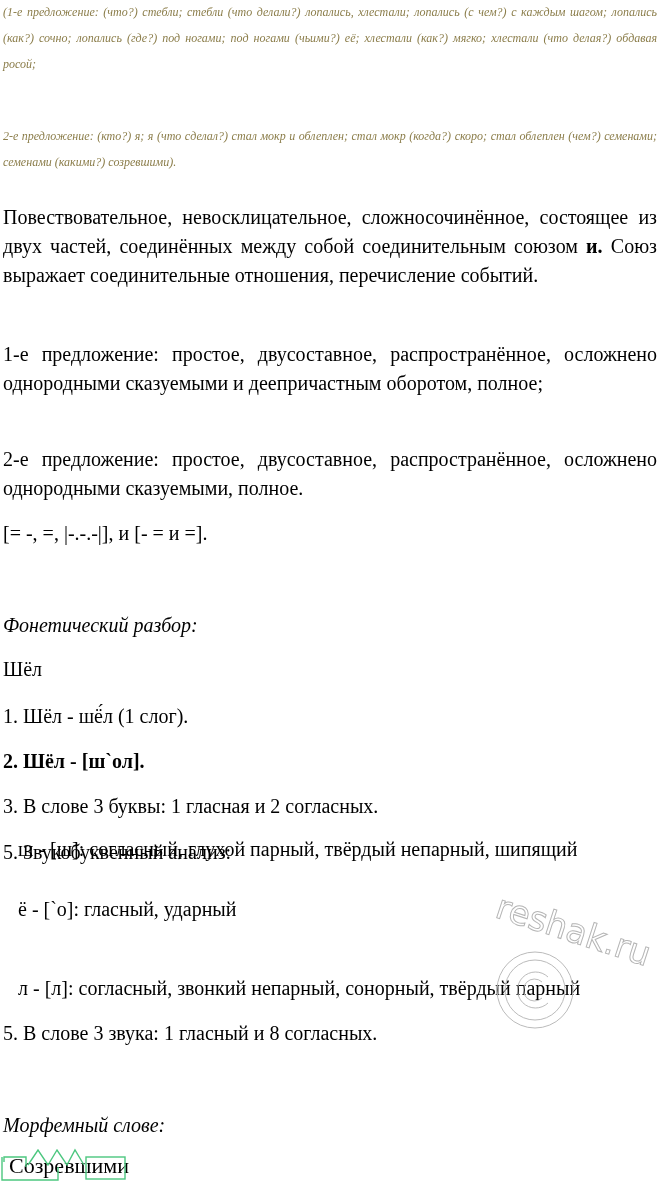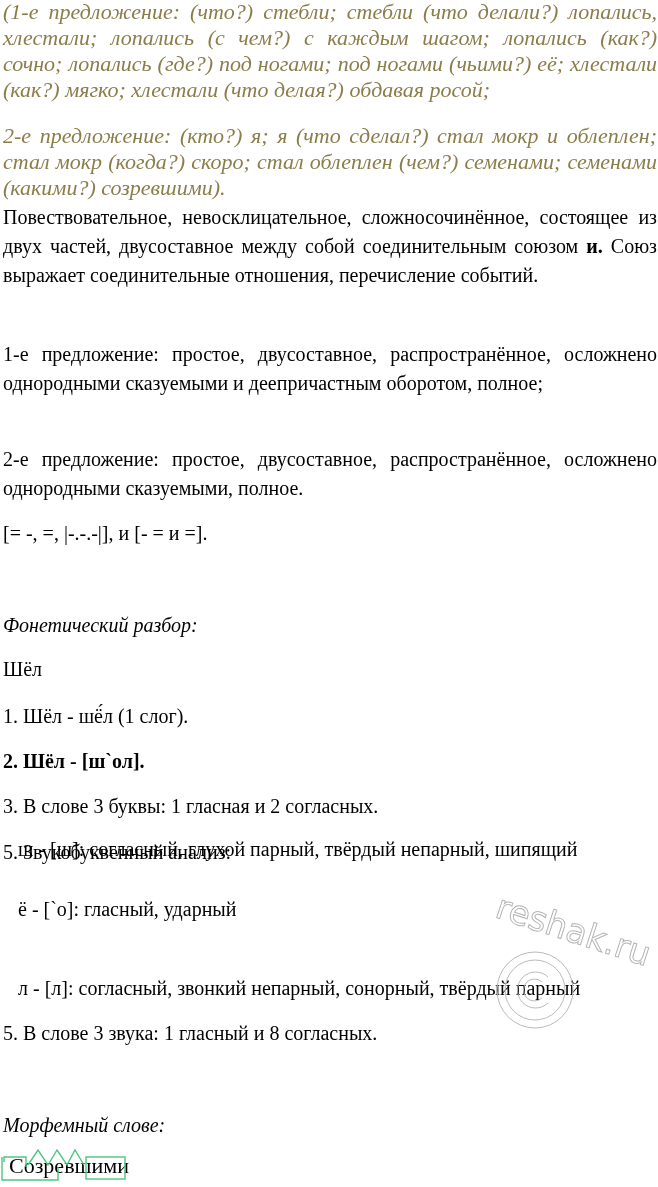--- a/index.html
+++ b/index.html
@@ -1,18 +1,18 @@
 <!DOCTYPE html>
 <html><head>
 <meta charset="utf-8">
 <style>
   html, body { margin: 0; padding: 0; background: #ffffff; }
   body { width: 658px; height: 1187px; overflow: hidden; position: relative;
          font-family: "Liberation Serif", "DejaVu Serif", serif; color: #000; }
-  .olive { color: #8b7d4a; font-style: italic; font-size: 22px; line-height: 26px;
+  .olive { color: #8b7d4a; font-style: italic; font-size: 12px; line-height: 26px;
            text-align: justify; margin: 0; }
   .olive-block { position: absolute; left: 3px; width: 654px; }
   .para { position: absolute; left: 3px; width: 654px; font-size: 20px; line-height: 29px;
           text-align: justify; margin: 0; }
   .line { position: absolute; left: 3px; font-size: 20px; line-height: 26px; white-space: nowrap; margin: 0; }
   .ital { font-style: italic; }
   .indent { left: 18px; }
   b { font-weight: bold; }
   .watermark { position: absolute; left: 470px; top: 880px; width: 190px; height: 190px; pointer-events: none; }
   .morph { position: absolute; left: 9px; top: 1153px; font-size: 22px; line-height: 26px; white-space: nowrap; }
@@ -22,21 +22,21 @@
 <body>
 
 <div class="olive-block" style="top:-1px;">
   <p class="olive">(1-е предложение: (что?) стебли; стебли (что делали?) лопались, хлестали; лопались (с чем?) с каждым шагом; лопались (как?) сочно; лопались (где?) под ногами; под ногами (чьими?) её; хлестали (как?) мягко; хлестали (что делая?) обдавая росой;</p>
 </div>
 <div class="olive-block" style="top:123px;">
   <p class="olive">2-е предложение: (кто?) я; я (что сделал?) стал мокр и облеплен; стал мокр (когда?) скоро; стал облеплен (чем?) семенами; семенами (какими?) созревшими).</p>
 </div>
 
 <p class="para" style="top:203px;">
-  <span>Повествовательное, невосклицательное, сложносочинённое, состоящее из двух частей, двусоставное между собой соединительным союзом </span><b>и.</b><span> Союз выражает соединительные отношения, перечисление событий.</span>
+  <span>Повествовательное, невосклицательное, сложносочинённое, состоящее из двух частей, соединённых между собой соединительным союзом </span><b>и.</b><span> Союз выражает соединительные отношения, перечисление событий.</span>
 </p>
 
 <p class="para" style="top:340px;">1-е предложение: простое, двусоставное, распространённое, осложнено однородными сказуемыми и деепричастным оборотом, полное;</p>
 <p class="para" style="top:445px;">2-е предложение: простое, двусоставное, распространённое, осложнено однородными сказуемыми, полное.</p>
 <p class="line" style="top:520px;">[= -, =, |-.-.-|], и [- = и =].</p>
 
 <p class="line ital" style="top:612px;">Фонетический разбор:</p>
 <p class="line" style="top:656px;">Шёл</p>
 <p class="line" style="top:703px;">1. Шёл - шё́л (1 слог).</p>
 <p class="line" style="top:748px;font-weight:bold;">2. Шёл - [ш`ол].</p>

